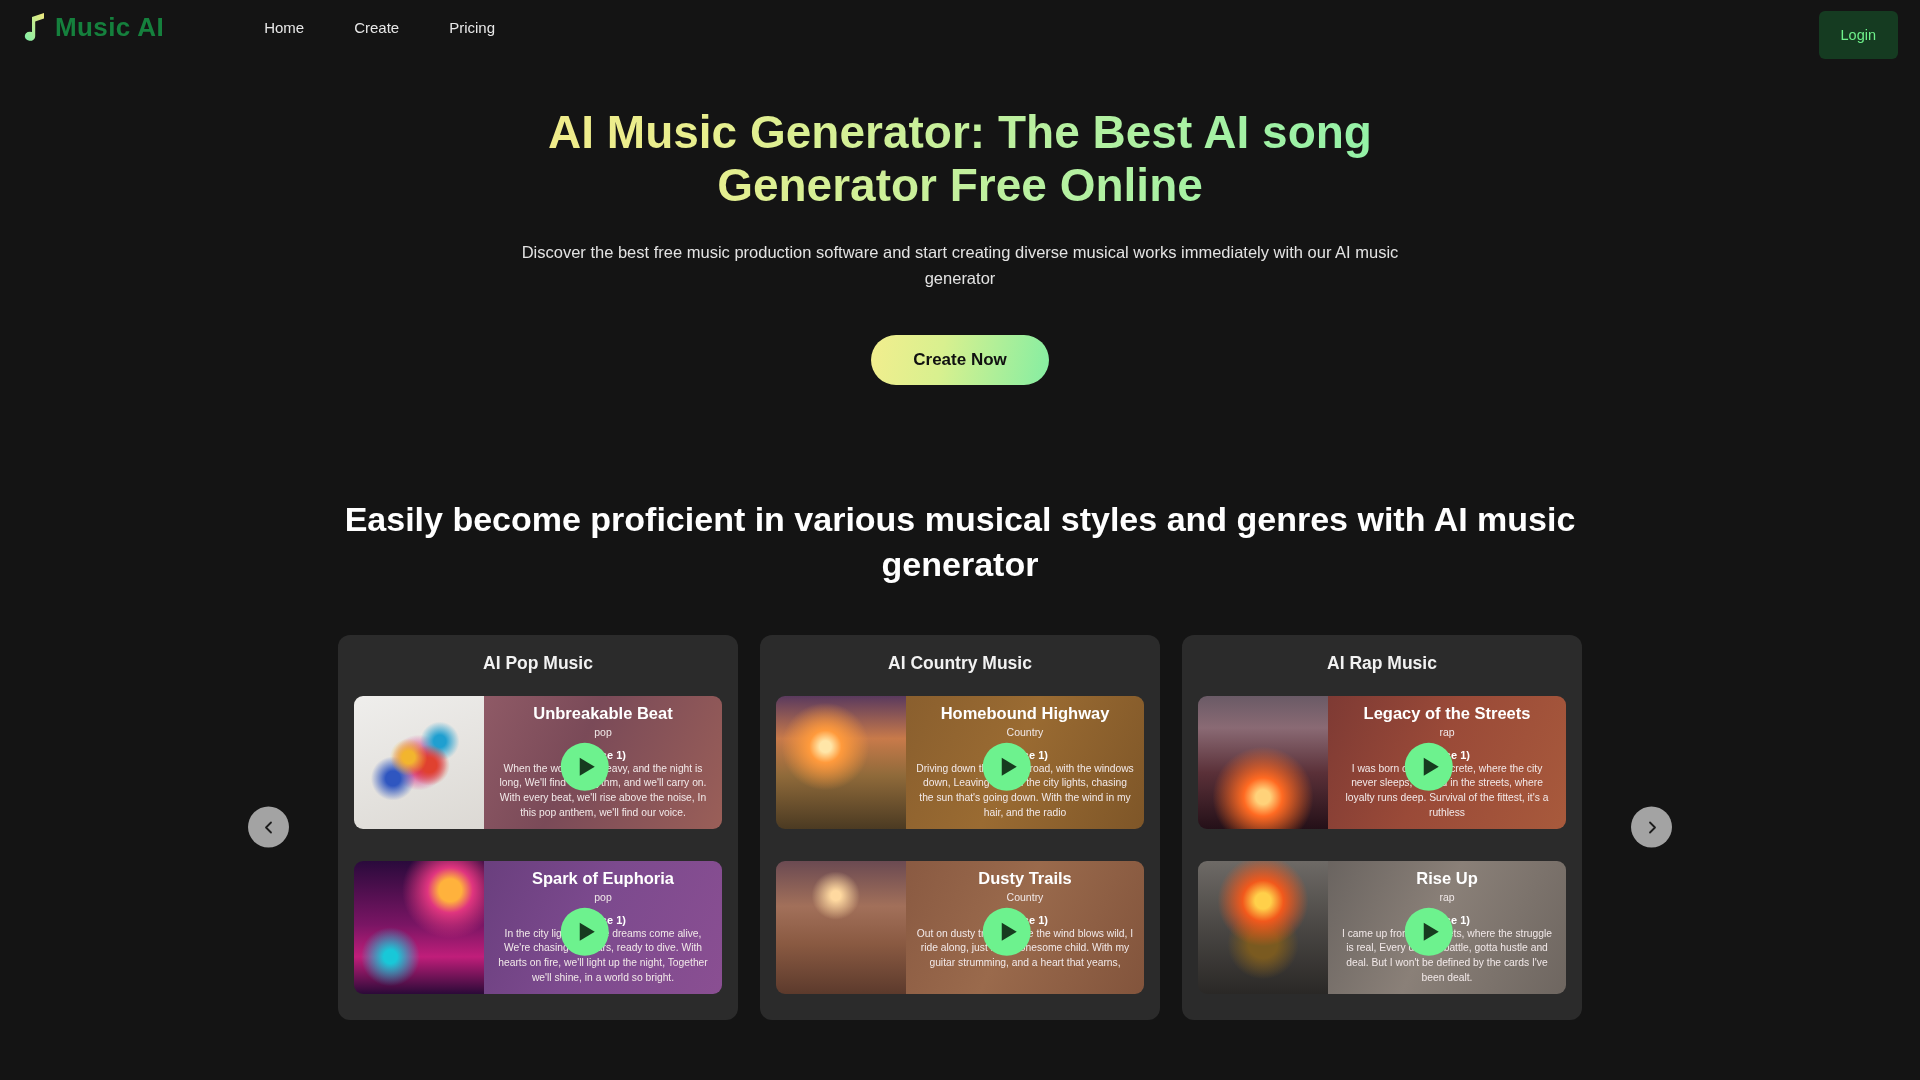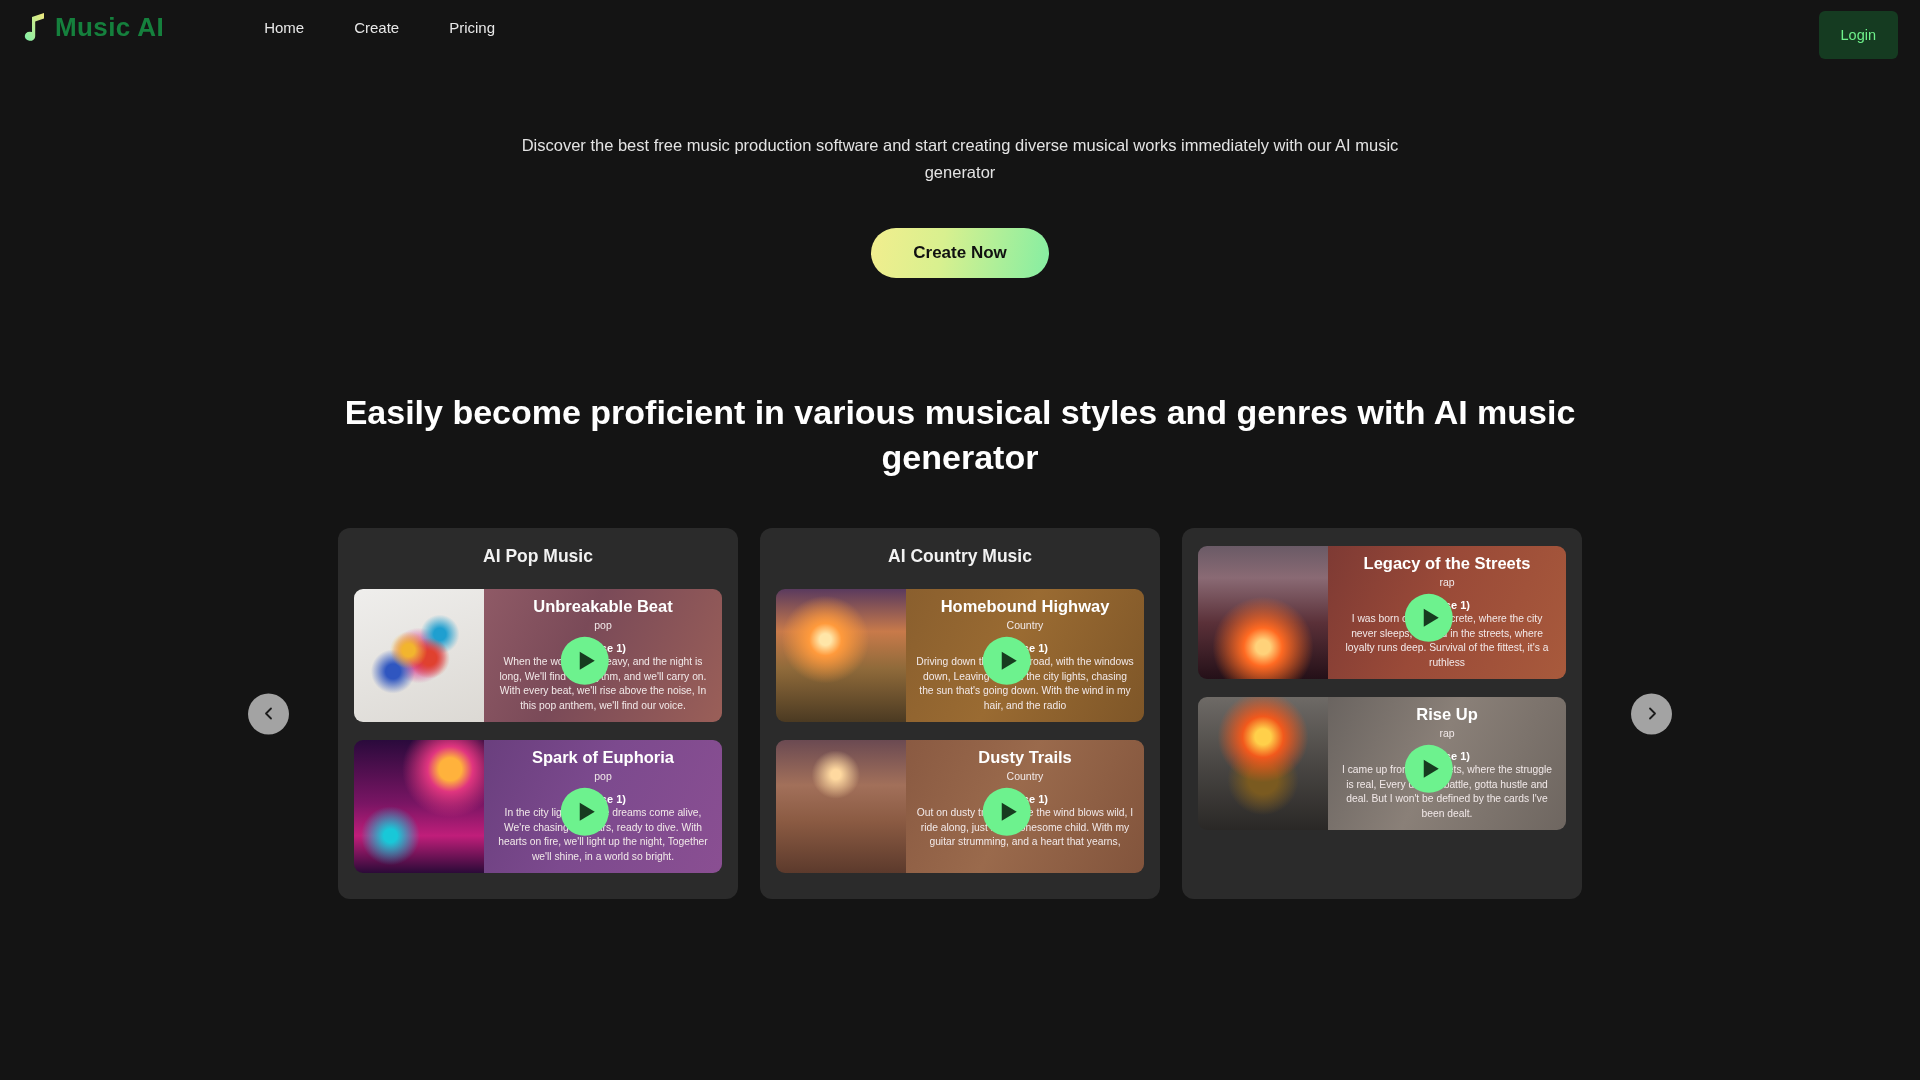--- a/index.html
+++ b/index.html
@@ -110,21 +110,21 @@
     font-weight:700;
     color:#f2f2f2;
     margin-bottom:22px;
   }
   .song { 
     display:flex;
     border-radius:9px;
     overflow:hidden;
     position:relative;
     height:133px;
-    margin-bottom:18px;
+    margin-bottom:32px;
   }
   .song:last-child { margin-bottom:0; }
   .song-art { width:130px; flex:0 0 130px; position:relative; overflow:hidden; }
   .song-body {
     flex:1;
     position:relative;
     padding:8px 10px 0;
     text-align:center;
     overflow:hidden;
   }
@@ -241,20 +241,21 @@
   <div class="nav-links">
     <a class="nav-link">Home</a>
     <a class="nav-link">Create</a>
     <a class="nav-link">Pricing</a>
   </div>
 
   <button class="login-btn">Login</button>
 </div>
 
 <div class="hero">
+  <h1 class="hero-title">AI Music Generator: The Best AI song Generator Free Online</h1>
   <p class="hero-sub">Discover the best free music production software and start creating diverse musical works immediately with our AI music generator</p>
   <button class="create-now">Create Now</button>
 </div>
 
 <h2 class="section-title">Easily become proficient in various musical styles and genres with AI music generator</h2>
 
 <div class="carousel-wrap">
   <button class="arrow left">
     <svg width="14" height="14" viewBox="0 0 14 14">
       <path d="M9 2 L4 7 L9 12" fill="none" stroke="#1c1c1c" stroke-width="1.8" stroke-linecap="round" stroke-linejoin="round"></path>
@@ -320,20 +321,21 @@
             <div class="song-lyrics">Out on dusty trails, where the wind blows wild,
 I ride along, just like a lonesome child.
 With my guitar strumming, and a heart that yearns,</div>
             <button class="play-btn">
               <span class="play-tri"></span>
             </button>
           </div>
         </div>
       </div>
       <div class="genre-card">
+        <div class="genre-title">AI Rap Music</div>
         <div class="song">
           <div class="song-art art-rap1"></div>
           <div class="song-body bg-rap1">
             <div class="song-title">Legacy of the Streets</div>
             <div class="song-genre">rap</div>
             <div class="song-verse">(Verse 1)</div>
             <div class="song-lyrics">I was born on the concrete, where the city never sleeps,
 Raised in the streets, where loyalty runs deep.
 Survival of the fittest, it's a ruthless</div>
             <button class="play-btn">

